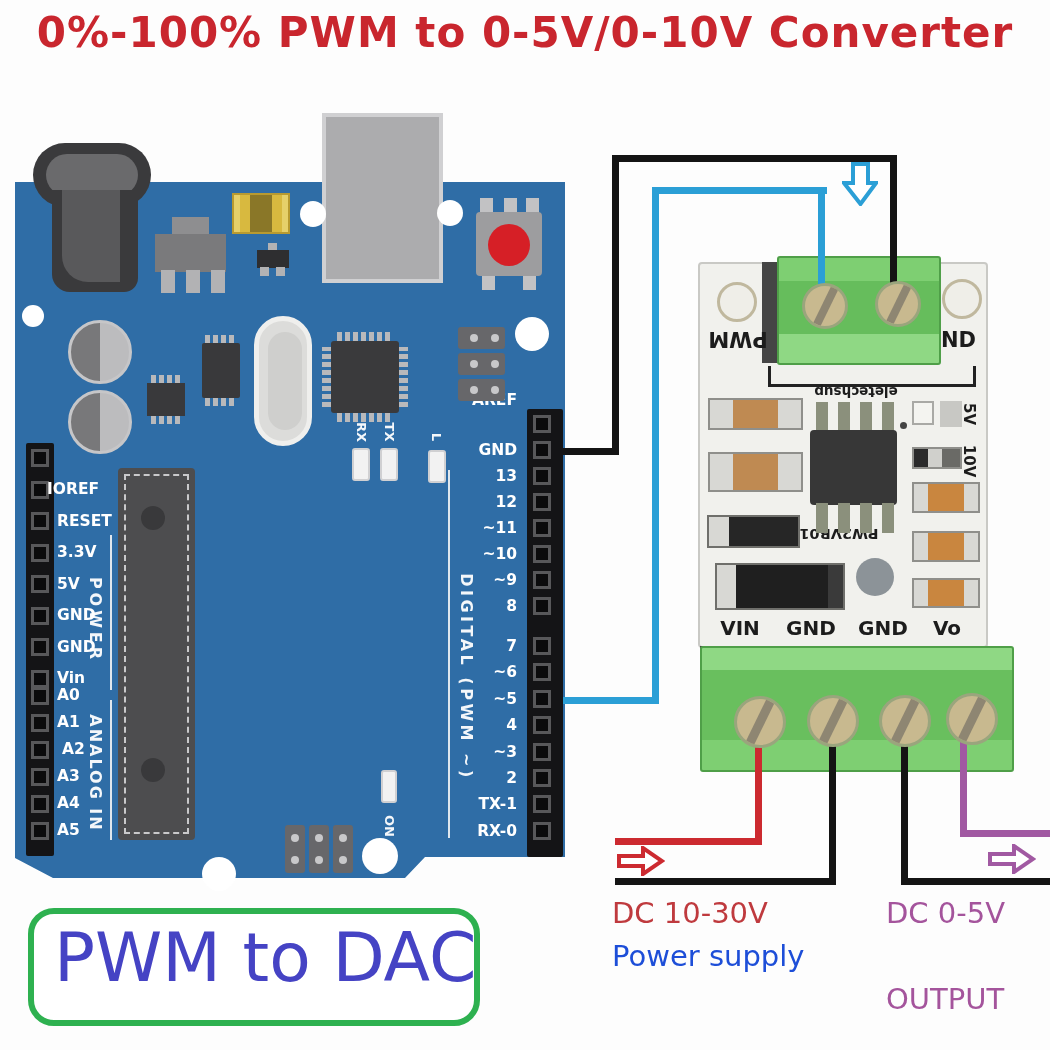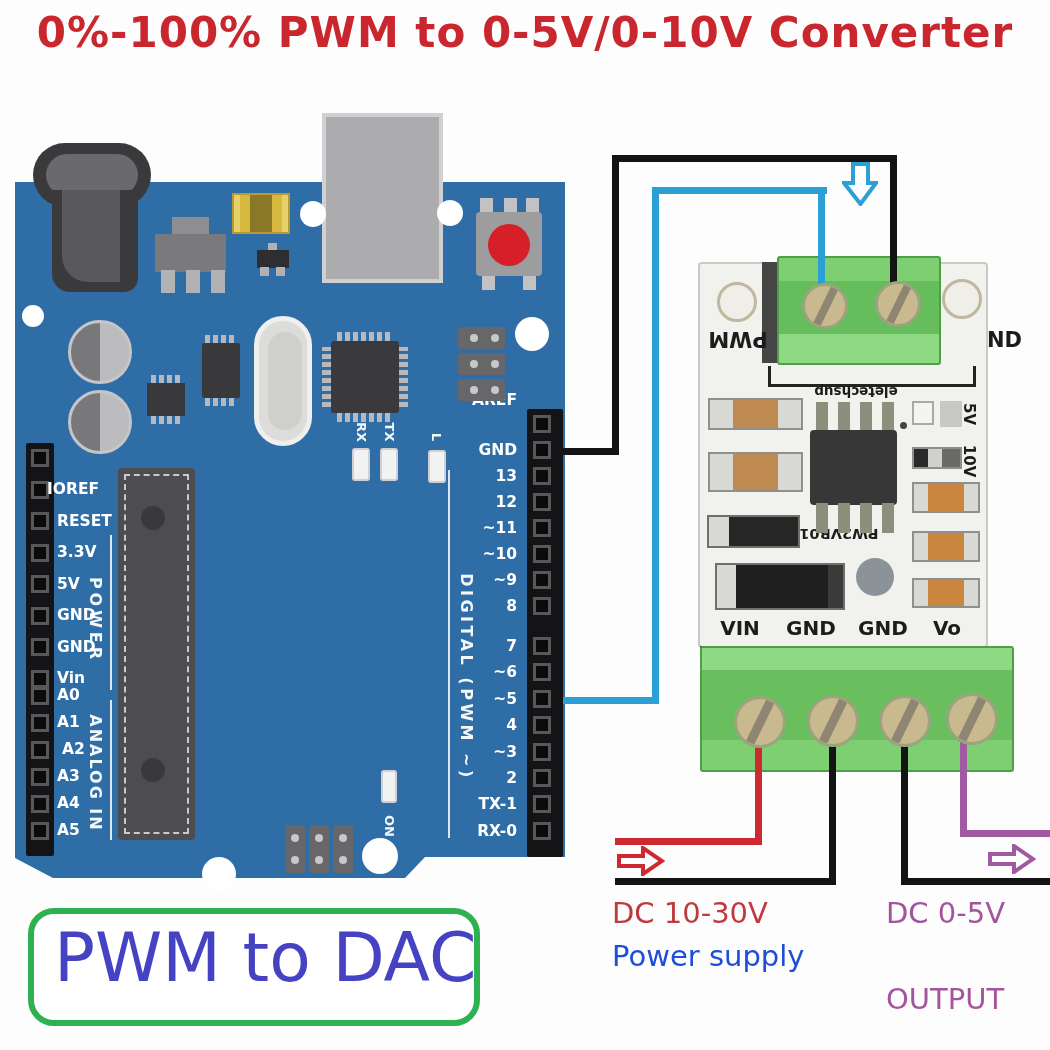--- a/index.html
+++ b/index.html
@@ -115,21 +115,21 @@
   <div class="abs" style="left:942px;top:279px;width:40px;height:40px;border-radius:50%;border:3px solid #c0b89e;background:#efeee8;box-sizing:border-box;"></div>
 
   <div class="abs" style="left:768px;top:366px;width:3px;height:21px;background:#222;"></div>
   <div class="abs" style="left:768px;top:384px;width:208px;height:3px;background:#222;"></div>
   <div class="abs" style="left:973px;top:366px;width:3px;height:21px;background:#222;"></div>
 
   <div class="abs" style="left:762px;top:262px;width:18px;height:101px;background:#454545;"></div>
   <div class="abs" style="left:777px;top:256px;width:164px;height:109px;border:2px solid #4f9f48;border-radius:3px;box-sizing:border-box;background:linear-gradient(#7ecf72 0 22%,#66bd5c 22% 72%,#8fd884 72%);"></div>
 
   <div class="txt mtxt rot180" style="left:738px;top:339px;font-size:21px;">PWM</div>
-  <div class="txt mtxt" style="left:941px;top:328px;font-size:21px;font-weight:600;padding-left:46px;">ND</div>
+  <div class="txt mtxt" style="left:941px;top:328px;font-size:21px;font-weight:600;">ND</div>
   <div class="txt mtxt rot180" style="left:856px;top:392px;font-size:13.5px;font-weight:600;">eletechsup</div>
   <div class="txt mtxt rot180" style="left:839px;top:534px;font-size:14.5px;">PW2VB01</div>
   <div class="txt mtxt rot90" style="left:969px;top:414px;font-size:15px;">5V</div>
   <div class="txt mtxt rot90" style="left:969px;top:461px;font-size:15px;">10V</div>
 
   <div class="abs" style="left:708px;top:398px;width:95px;height:32px;border:2px solid #8f8f8b;box-sizing:border-box;background:linear-gradient(90deg,#d8d8d4 0 25%,#bf8a52 25% 75%,#d8d8d4 75%);"></div>
   <div class="abs" style="left:708px;top:452px;width:95px;height:40px;border:2px solid #8f8f8b;box-sizing:border-box;background:linear-gradient(90deg,#d8d8d4 0 25%,#bf8a52 25% 75%,#d8d8d4 75%);"></div>
   <div class="abs" style="left:707px;top:515px;width:93px;height:33px;border:2px solid #6f6f6b;box-sizing:border-box;background:linear-gradient(90deg,#d8d8d4 0 22%,#262626 22%);"></div>
   <div class="abs" style="left:715px;top:563px;width:130px;height:47px;border:2px solid #6f6f6b;box-sizing:border-box;background:linear-gradient(90deg,#d8d8d4 0 15%,#1f1f1f 15% 88%,#3a3a3a 88%);"></div>
 

